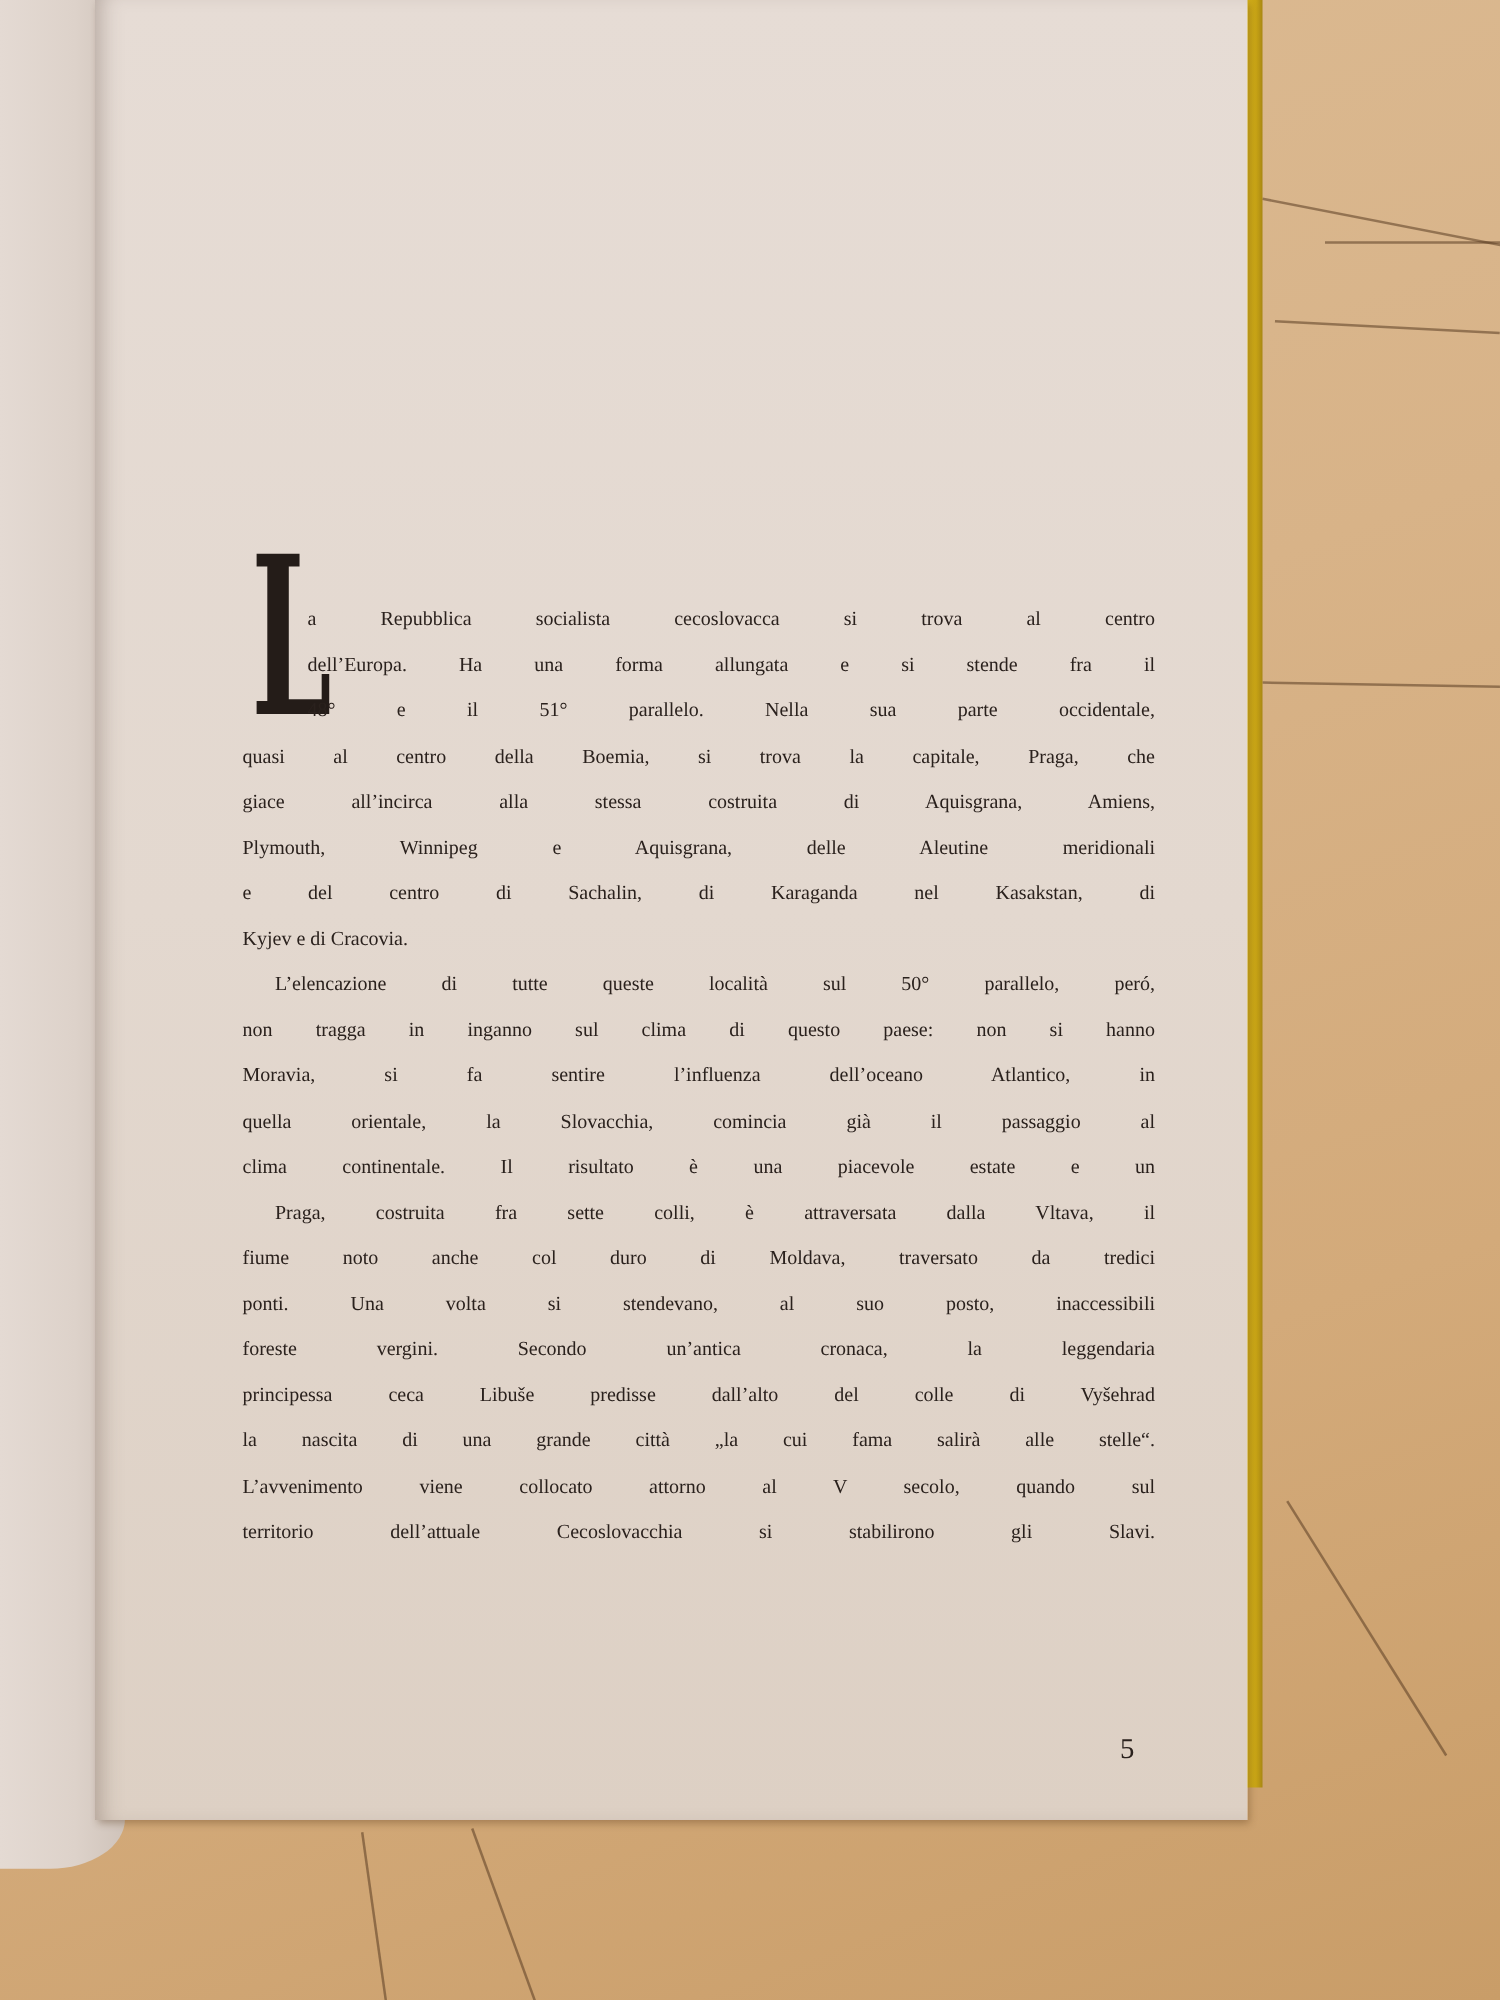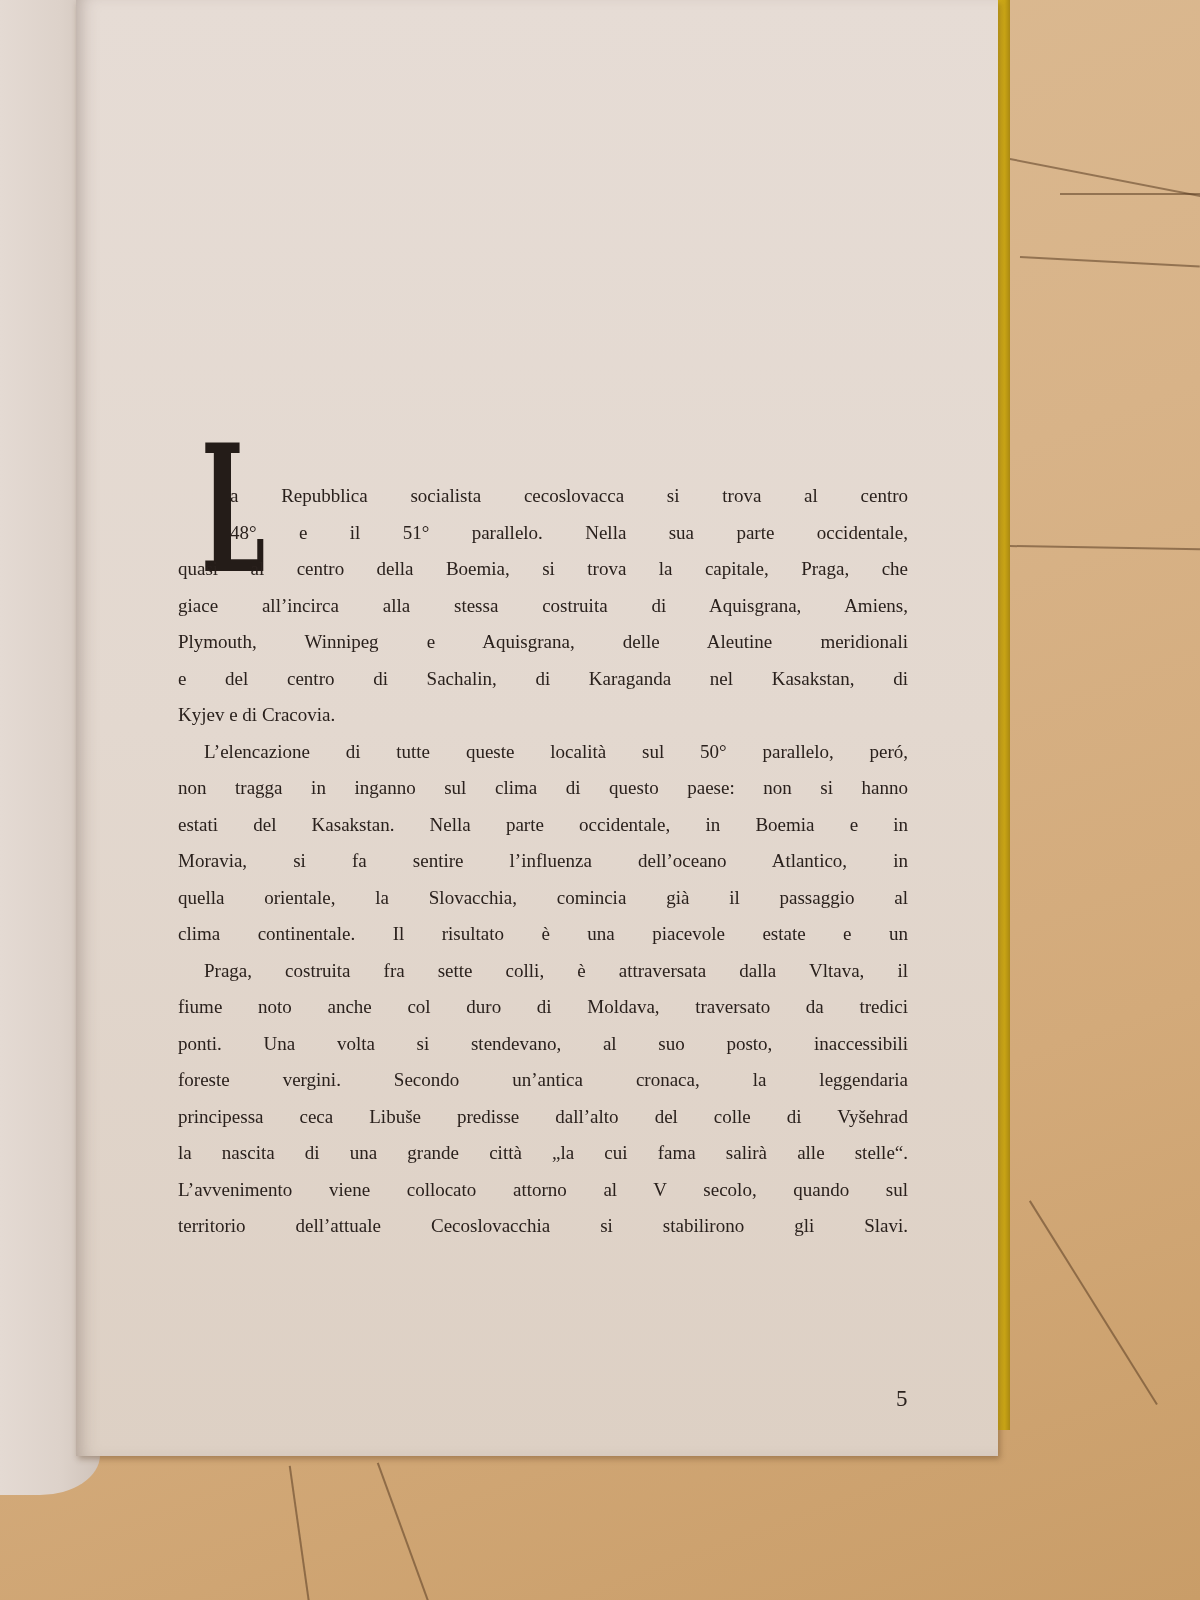--- a/index.html
+++ b/index.html
@@ -17,22 +17,22 @@
     position: absolute; left: 0; top: 0; width: 100px; height: 1495px;
     background: linear-gradient(90deg, #e4dad3 0%, #ddd2ca 60%, #cfc3ba 100%);
     border-bottom-right-radius: 60px 40px;
   }
   .page {
     position: absolute; left: 76px; top: 0; width: 922px; height: 1456px;
     background: linear-gradient(180deg, #e6dcd5 0%, #e3d8cf 50%, #ddd0c4 100%);
     box-shadow: 2px 3px 6px rgba(80,50,20,0.35), inset 14px 0 18px -10px rgba(90,70,60,0.35);
   }
   .text-block {
-    position: absolute; left: 178px; top: 478px; width: 730px;
-    color: #2a211d; font-size: 19px; line-height: 36.5px;
+    position: absolute; left: 194px; top: 478px; width: 730px;
+    color: #2a211d; font-size: 16px; line-height: 36.5px;
   }
   .line {
     display: block; white-space: nowrap; text-align: justify; text-align-last: justify;
     height: 36.5px;
   }
   .line.last { text-align-last: left; }
   .line.indent { padding-left: 26px; font-family: Liberation Serif, serif; }
   .line.cap { padding-left: 52px; }
   .dropcap {
     position: absolute; left: 201px; top: 442px; width: 46px; height: 136px;
@@ -58,31 +58,31 @@
 <div class="cover-edge"></div>
 <div class="left-page"></div>
 
 <div class="page"></div>
 
 <div class="dropcap">L</div>
 
 <div class="text-block">
   <div>
     <span class="line cap">a Repubblica socialista cecoslovacca si trova al centro</span>
+    <span class="line cap">dell’Europa. Ha una forma allungata e si stende fra il</span>
     <span class="line cap">48° e il 51° parallelo. Nella sua parte occidentale,</span>
     <span class="line">quasi al centro della Boemia, si trova la capitale, Praga, che</span>
     <span class="line">giace all’incirca alla stessa costruita di Aquisgrana, Amiens,</span>
     <span class="line">Plymouth, Winnipeg e Aquisgrana, delle Aleutine meridionali</span>
     <span class="line">e del centro di Sachalin, di Karaganda nel Kasakstan, di</span>
     <span class="line last">Kyjev e di Cracovia.</span>
   </div>
   <div>
     <span class="line indent">L’elencazione di tutte queste località sul 50° parallelo, peró,</span>
     <span class="line">non tragga in inganno sul clima di questo paese: non si hanno</span>
-    <span class="line">estati del Kasakstan. Nella parte occidentale, in Boemia e in</span>
     <span class="line">Moravia, si fa sentire l’influenza dell’oceano Atlantico, in</span>
     <span class="line">quella orientale, la Slovacchia, comincia già il passaggio al</span>
     <span class="line">clima continentale. Il risultato è una piacevole estate e un</span>
   </div>
   <div>
     <span class="line indent">Praga, costruita fra sette colli, è attraversata dalla Vltava, il</span>
     <span class="line">fiume noto anche col duro di Moldava, traversato da tredici</span>
     <span class="line">ponti. Una volta si stendevano, al suo posto, inaccessibili</span>
     <span class="line">foreste vergini. Secondo un’antica cronaca, la leggendaria</span>
     <span class="line">principessa ceca Libuše predisse dall’alto del colle di Vyšehrad</span>

